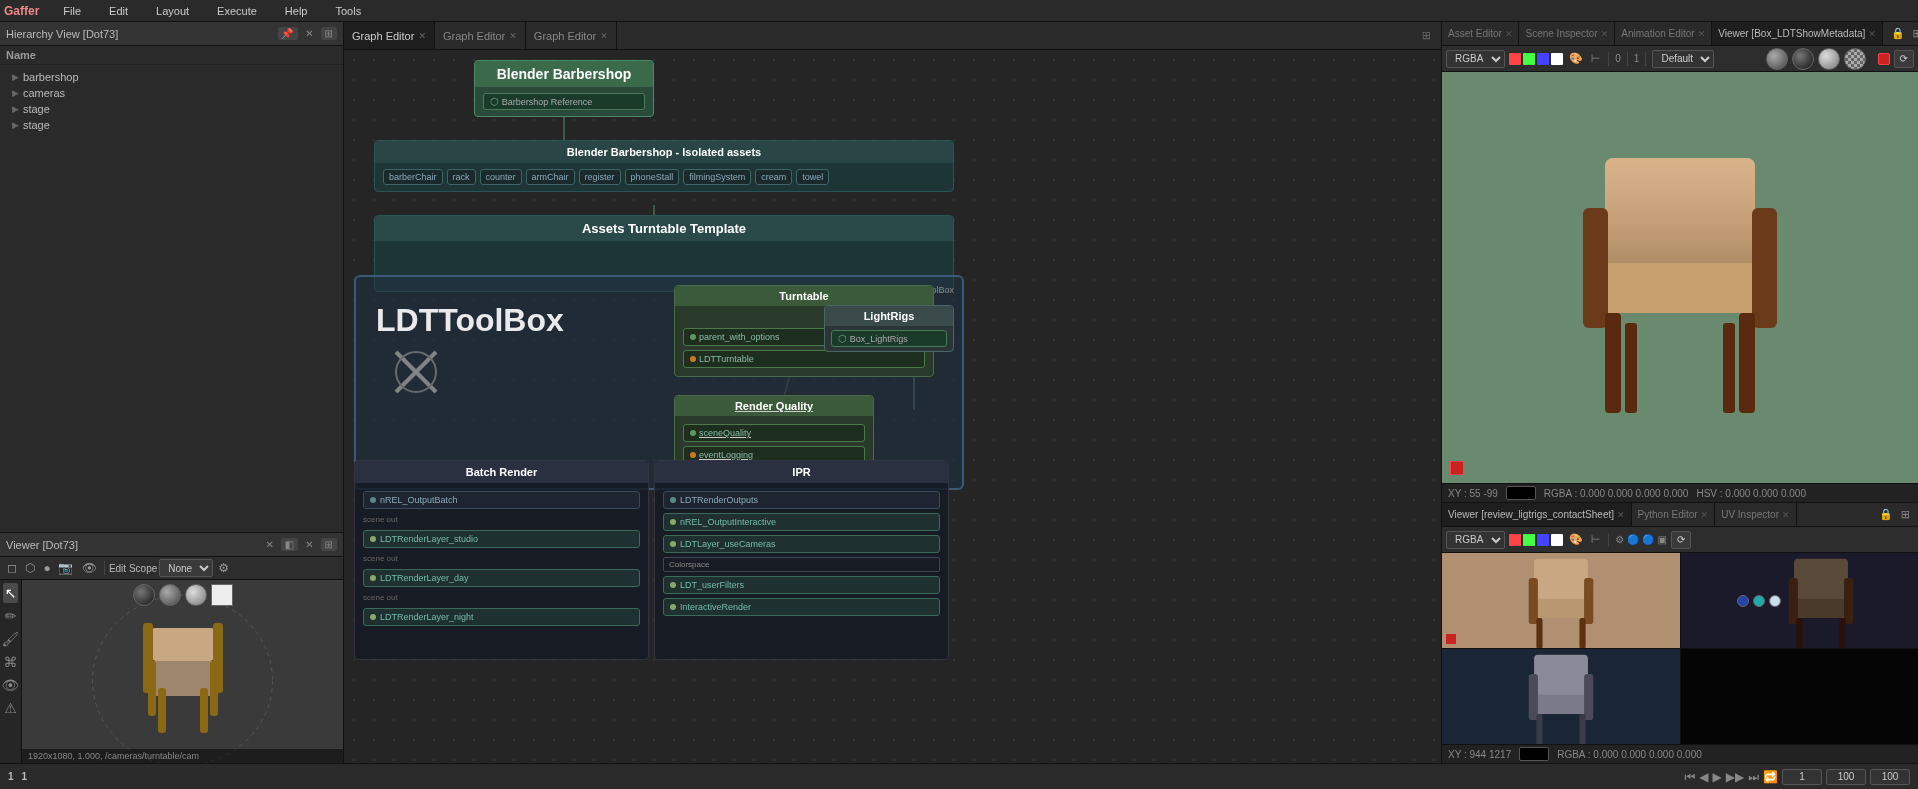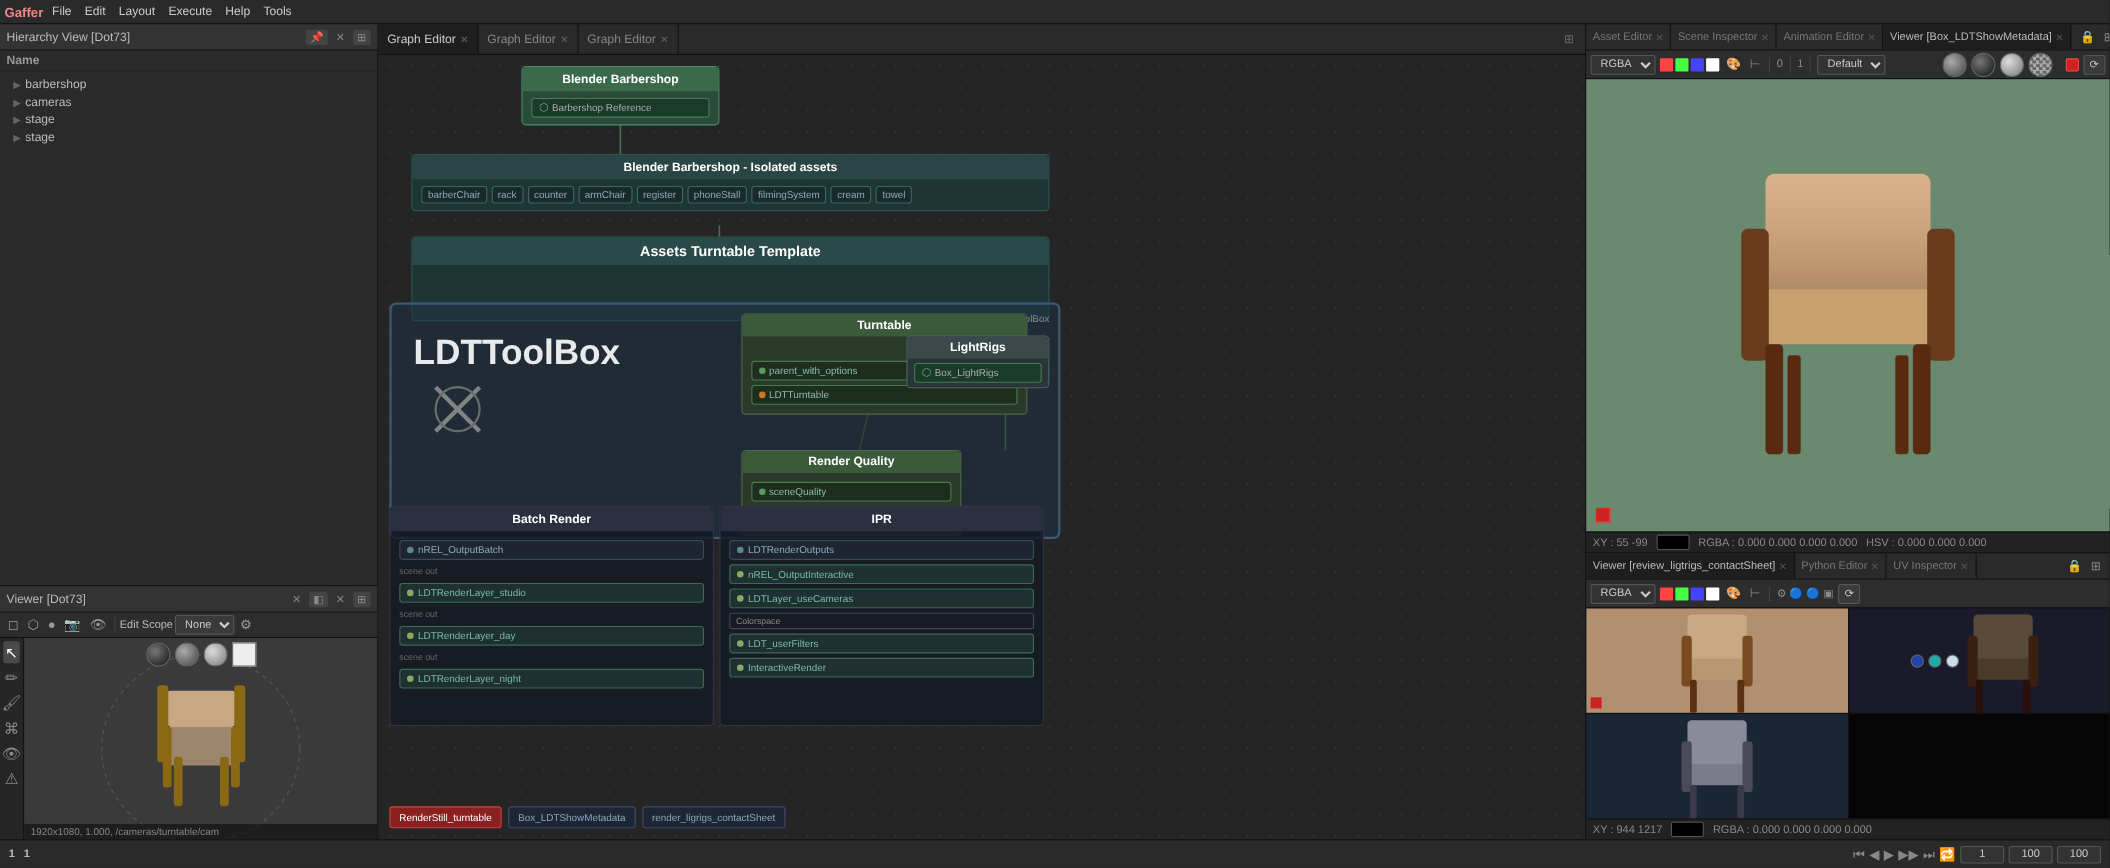--- a/index.html
+++ b/index.html
@@ -15,21 +15,21 @@
       flex-direction: column;
     }
 
     
     .menubar {
       background: #2a2a2a;
       height: 22px;
       display: flex;
       align-items: center;
       padding: 0 4px;
-      gap: 4px;
+      gap: 20px;
       flex-shrink: 0;
       border-bottom: 1px solid #111;
     }
     .menubar-item {
       color: #ccc;
       font-size: 11px;
       cursor: pointer;
       padding: 2px 4px;
     }
     .menubar-logo {
@@ -292,21 +292,21 @@
       top: 10px;
       left: 130px;
       width: 180px;
       background: #2a4a3a;
       border: 1px solid #4a8a6a;
       border-radius: 4px;
     }
     .bbshop-top-header {
       background: #3a6a4a;
       padding: 5px 8px;
-      font-size: 11px;
+      font-size: 14px;
       color: #fff;
       font-weight: bold;
       border-radius: 4px 4px 0 0;
       text-align: center;
     }
     .bbshop-top-body {
       padding: 6px 8px;
     }
     .node-ref-pill {
       background: #1a3a2a;
@@ -467,26 +467,27 @@
     }
     .lr-body {
       padding: 4px 6px;
       font-size: 9px;
       color: #888;
     }
 
     
     .renderq-node {
       position: absolute;
-      top: 359px;
+      top: 345px;
       left: 330px;
       width: 200px;
       background: #2a3a2a;
       border: 1px solid #4a6a4a;
       border-radius: 4px;
+      text-decoration: underline;
     }
     .rq-header {
       background: #3a5a3a;
       padding: 4px 8px;
       font-size: 11px;
       color: #fff;
       font-weight: bold;
       border-radius: 4px 4px 0 0;
       text-align: center;
     }
@@ -1064,25 +1065,20 @@
             <span class="batch-output-dot"></span>
             <span>LDT_userFilters</span>
           </div>
           <div class="batch-pill batch-pill-green">
             <span class="batch-output-dot"></span>
             <span>InteractiveRender</span>
           </div>
         </div>
       </div>
 
-      <div class="bottom-pills">
-        <div class="ref-pill-red">RenderStill_turntable</div>
-        <div class="ref-pill-dark">Box_LDTShowMetadata</div>
-        <div class="ref-pill-dark">render_ligrigs_contactSheet</div>
-      </div>
 
     </div>
   </div>
 
   <div class="right-panel">
 
     <div class="right-top">
       <div class="right-tabs-bar">
         <div class="right-tab">
           <span>Asset Editor</span>

